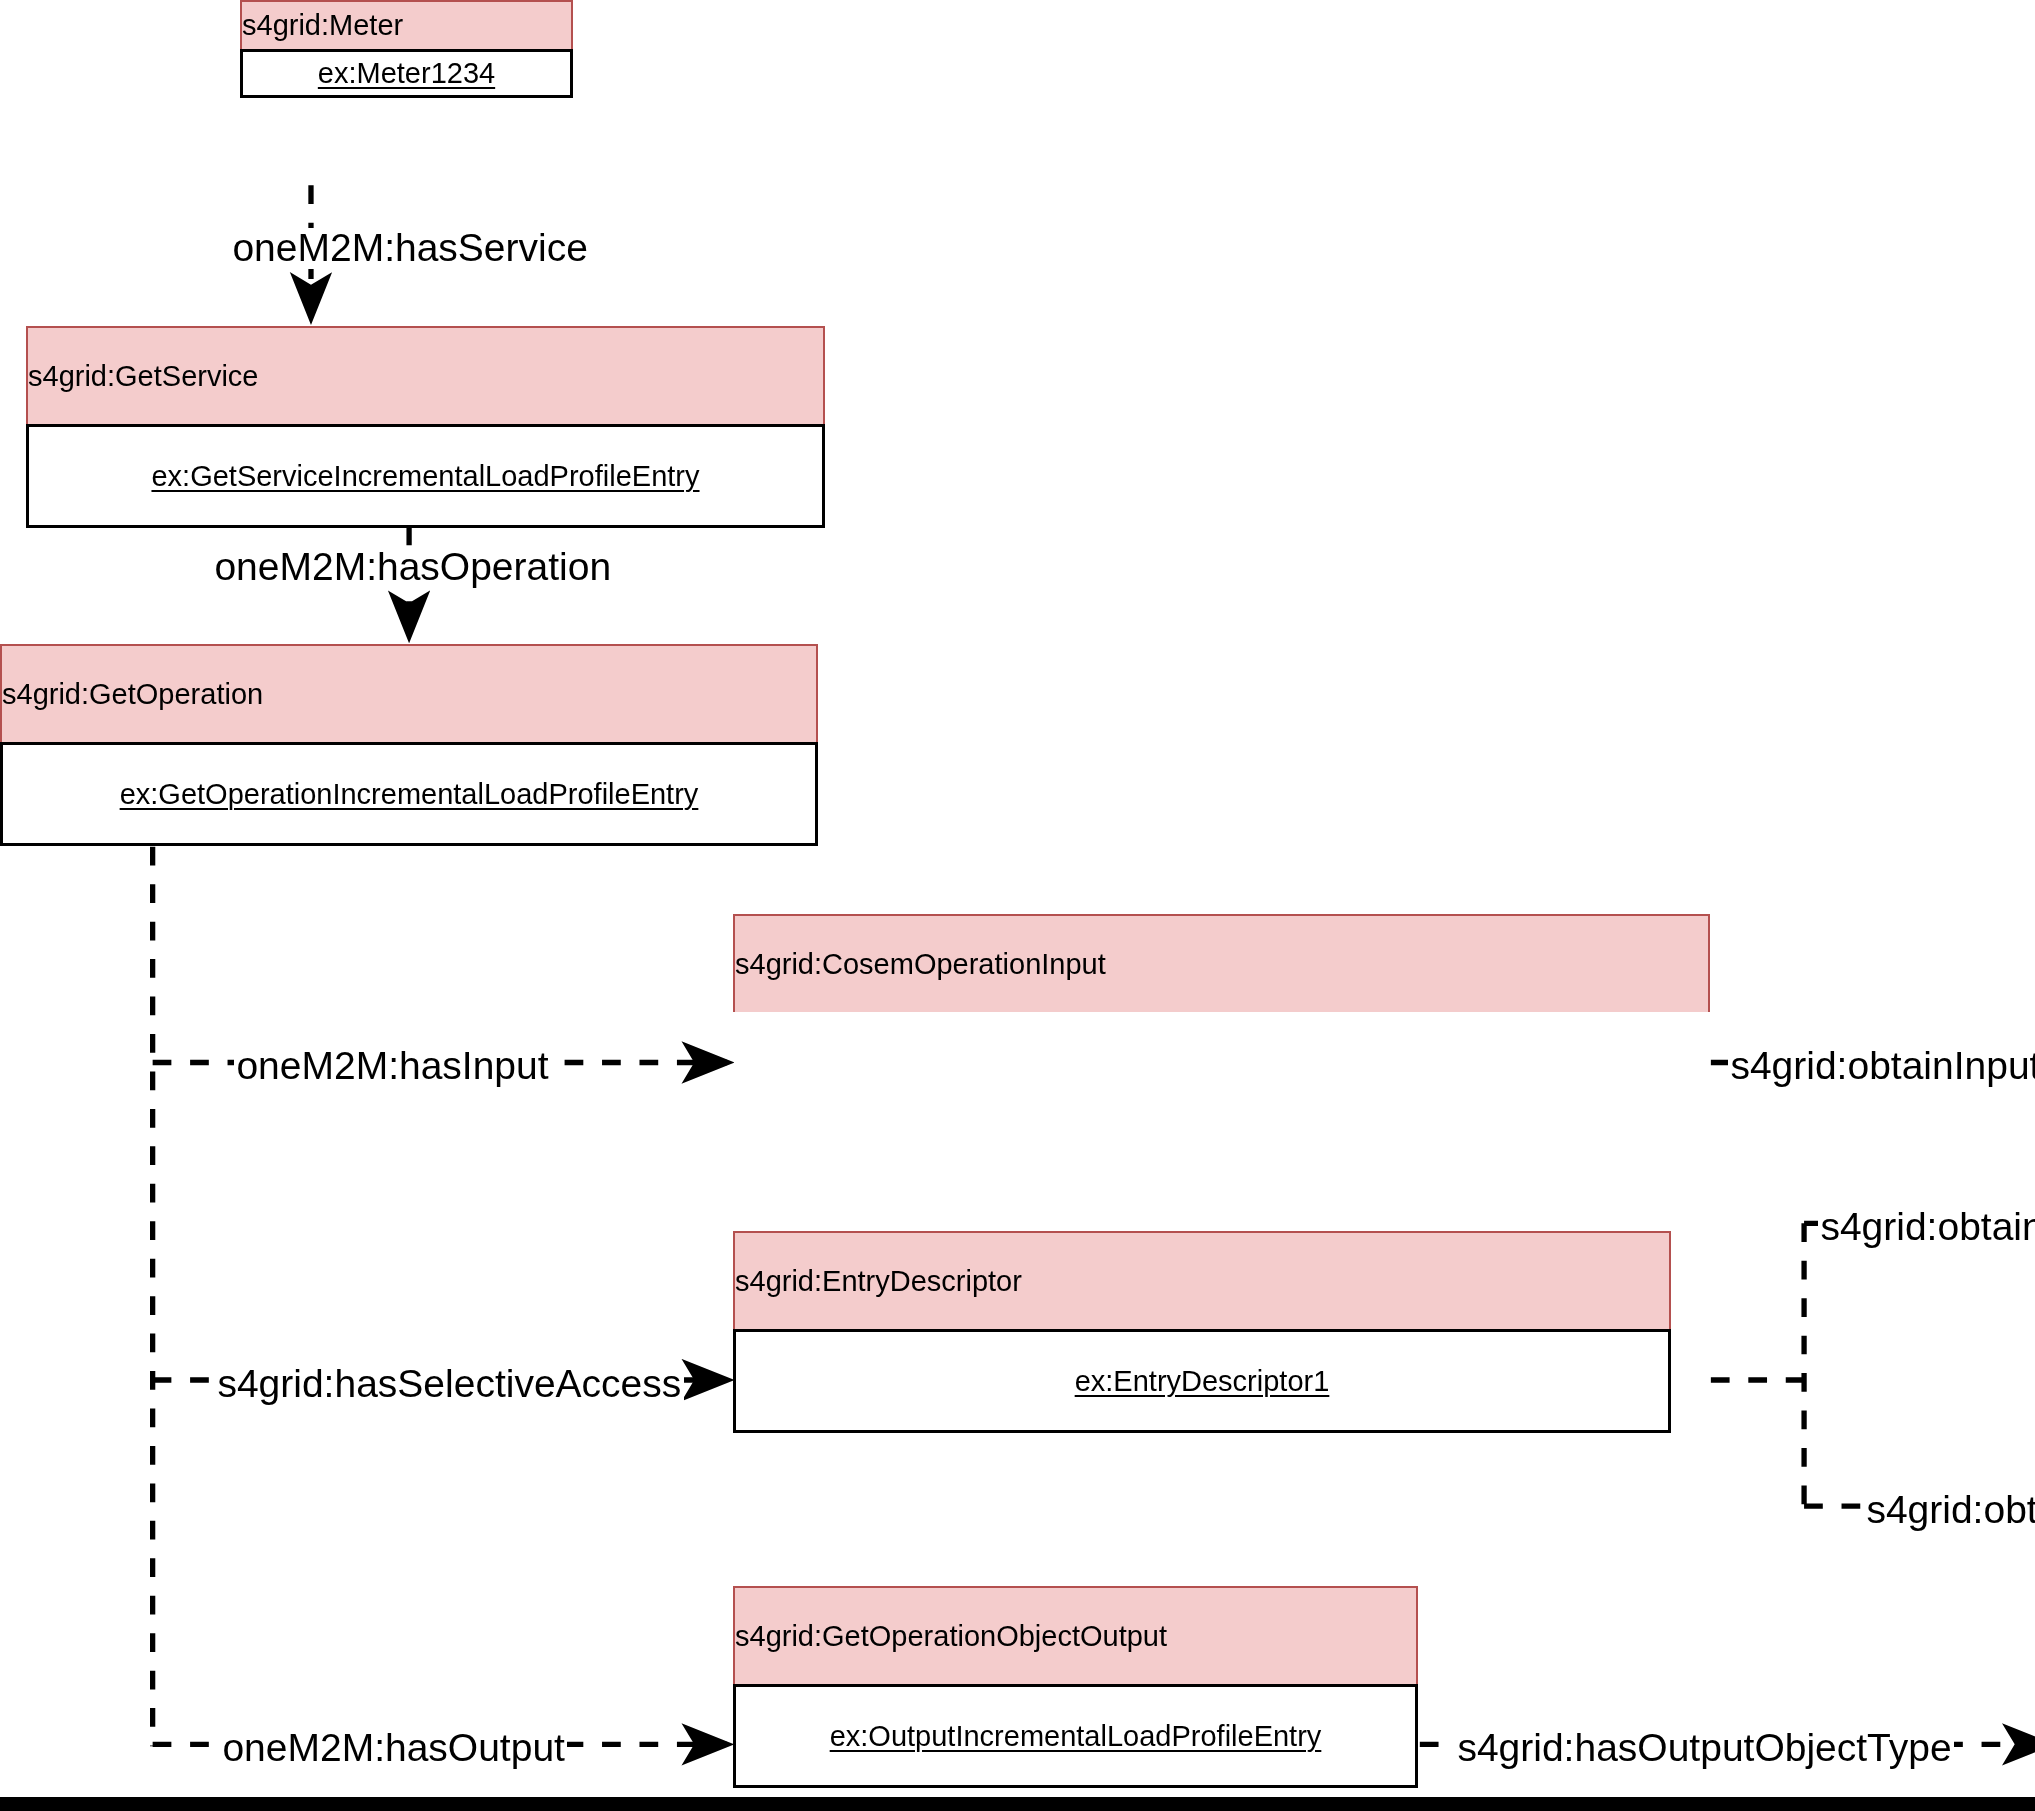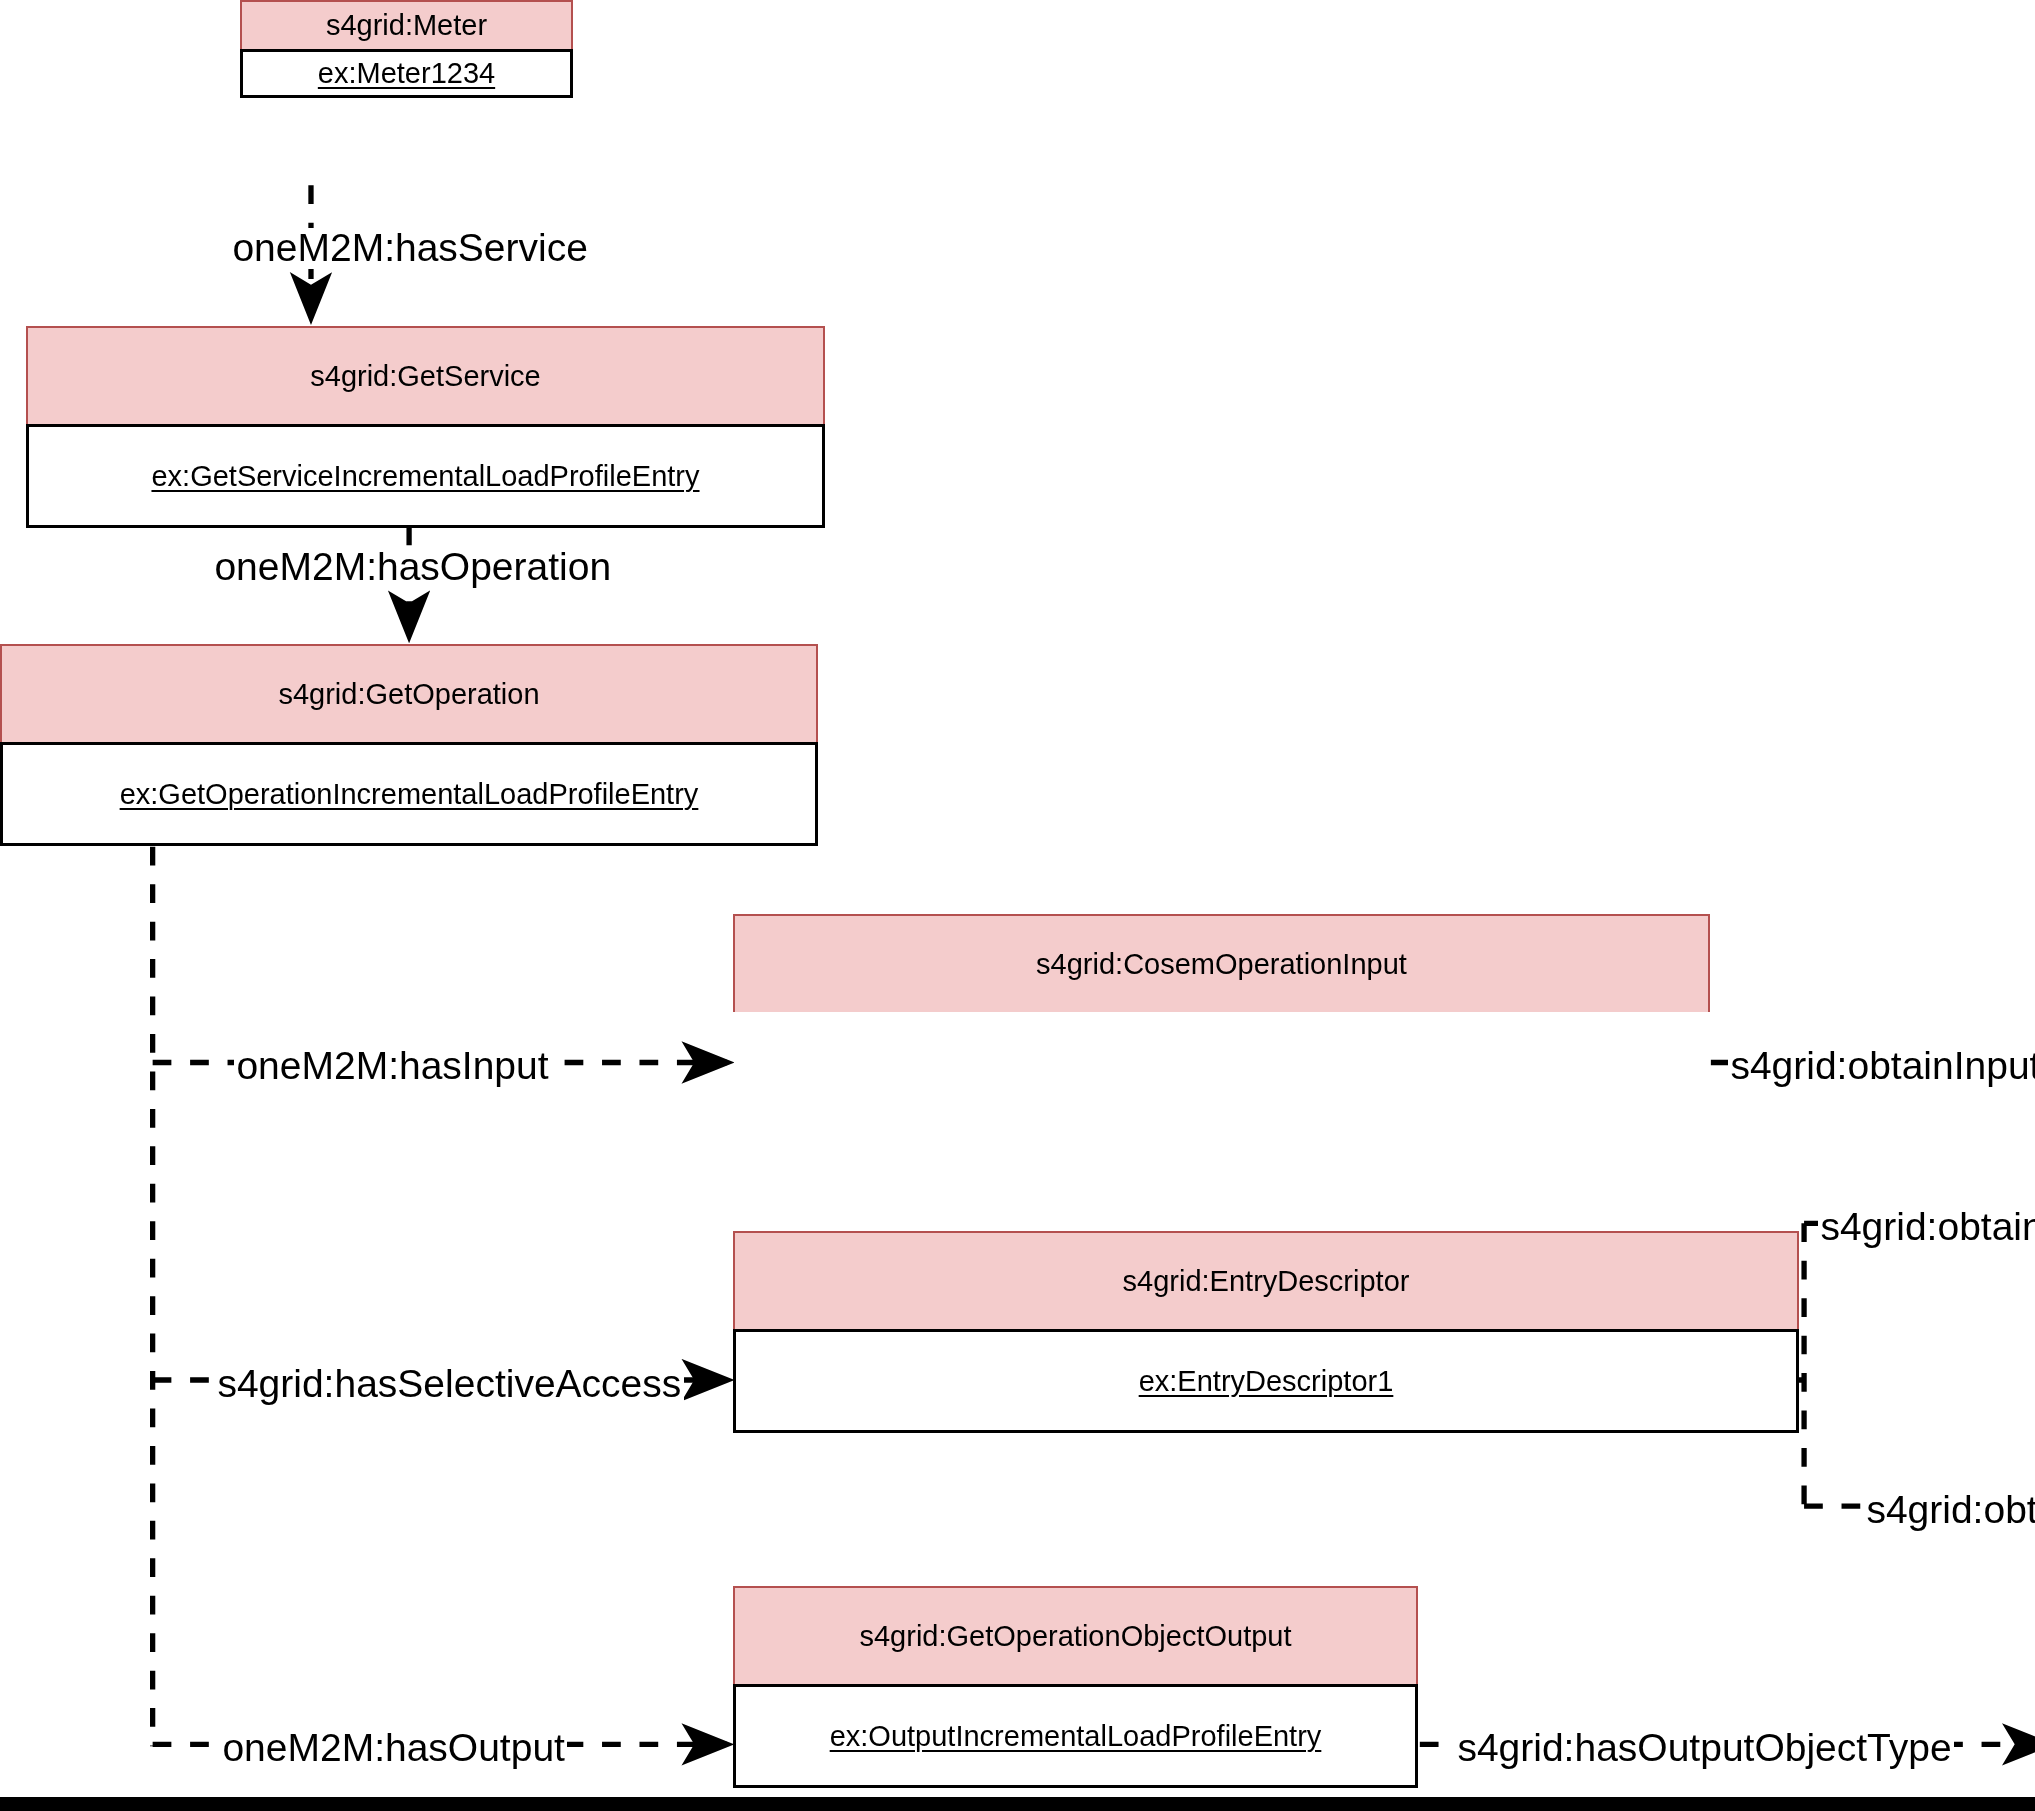--- a/index.html
+++ b/index.html
@@ -31,21 +31,20 @@
     box-sizing: border-box;
     background: #ffffff;
   }
   .node-header {
     box-sizing: border-box;
     background: #f4cccc;
     border: 2.8px solid #b4504f;
     border-bottom: none;
     display: flex;
     align-items: center;
-    justify-content: center;
     color: #000000;
     font-size: 29px;
     line-height: 1.05;
     white-space: nowrap;
   }
   .node-body {
     box-sizing: border-box;
     background: #ffffff;
     border: 3.7px solid #000000;
     display: flex;
@@ -159,21 +158,21 @@
   </div>
 
   <div class="edge-label" style="left:1728px; top:1046px;">
     <span>s4grid:obtainInputFromObis</span>
   </div>
 
   <div class="edge-label" style="left:171px; top:1364px;margin-left:44px;">
     <span>s4grid:hasSelectiveAccess</span>
   </div>
 
-  <div class="node-box" style="left:733px; top:1231px; width:1066px;">
+  <div class="node-box" style="left:733px; top:1231px; width:938px;">
     <div class="node-header" style="height:98px;">
       <span>s4grid:EntryDescriptor</span>
     </div>
     <div class="node-body" style="height:104px;">
       <span class="iri">ex:EntryDescriptor1</span>
     </div>
   </div>
 
   <div class="edge-label" style="left:1818px; top:1207px;">
     <span>s4grid:obtainFromEntry</span>

